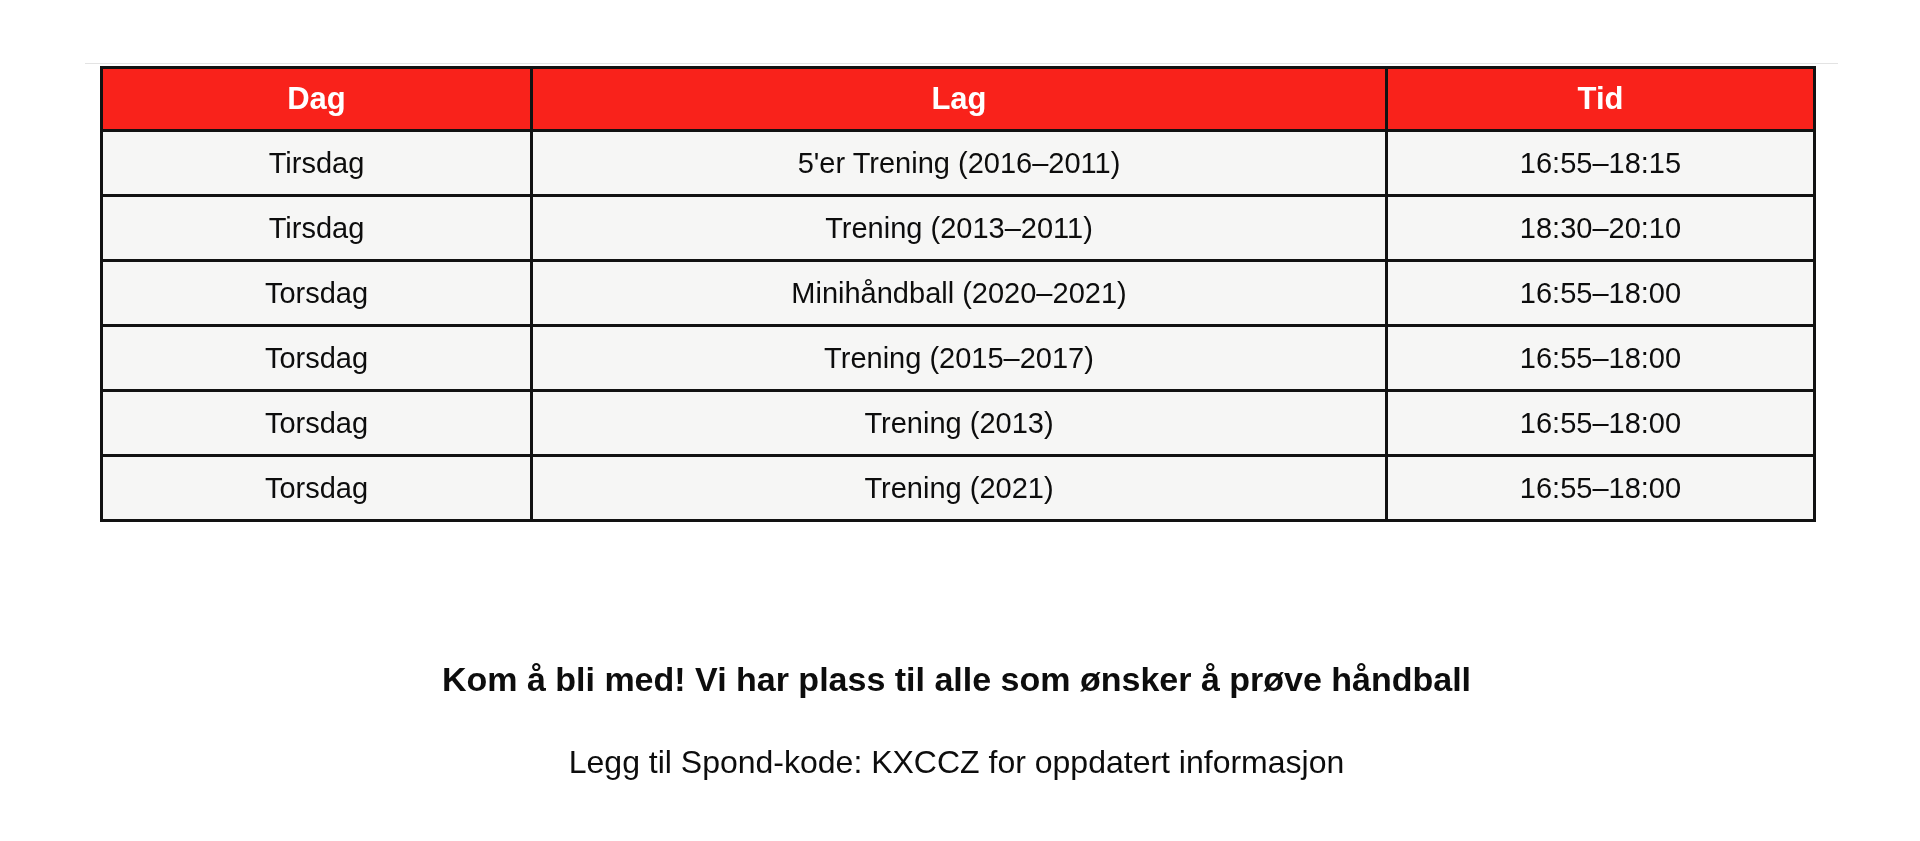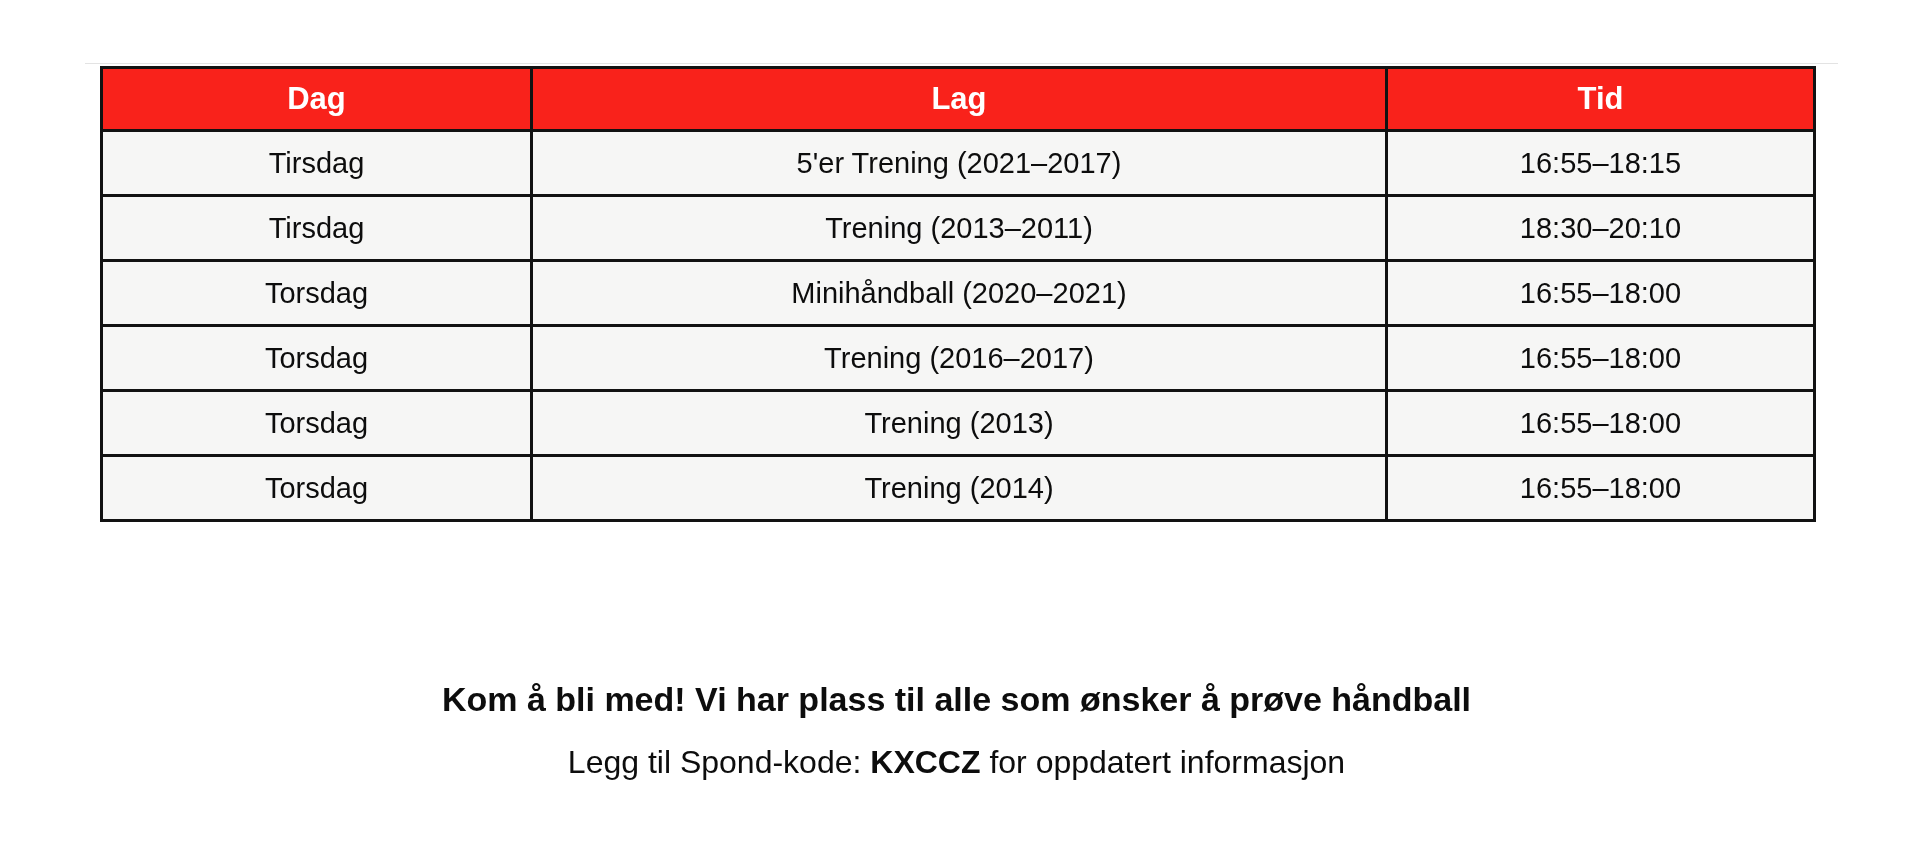--- a/index.html
+++ b/index.html
@@ -45,29 +45,28 @@
     background:var(--row-bg);
     color:var(--text);
     font-size:29px;
     text-align:center;
   }
   .headline{
     position:absolute;left:100px;top:660px;width:1713px;
     text-align:center;
     font-size:34px;font-weight:bold;color:var(--text);
     white-space:nowrap;
-    margin-top:20px;
   }
   .spond-line{
     position:absolute;left:100px;top:744px;width:1713px;
     text-align:center;
     font-size:32px;color:var(--text);
     white-space:nowrap;
   }
-  .spond-line .code{font-weight:bold;}
+  .spond-line .code{font-weight:normal;}
 </style>
 </head>
 <body>
 
 <div class="top-rule"></div>
 
 <table class="schedule">
   <colgroup>
     <col style="width:430px">
     <col style="width:855px">
@@ -76,46 +75,46 @@
   <thead>
     <tr>
       <th>Dag</th>
       <th>Lag</th>
       <th>Tid</th>
     </tr>
   </thead>
   <tbody>
     <tr>
       <td>Tirsdag</td>
-      <td>5'er Trening (2021–2017)</td>
+      <td>5'er Trening (2016–2011)</td>
       <td>16:55–18:15</td>
     </tr>
     <tr>
       <td>Tirsdag</td>
       <td>Trening (2013–2011)</td>
       <td>18:30–20:10</td>
     </tr>
     <tr>
       <td>Torsdag</td>
       <td>Minihåndball (2020–2021)</td>
       <td>16:55–18:00</td>
     </tr>
     <tr>
       <td>Torsdag</td>
-      <td>Trening (2016–2017)</td>
+      <td>Trening (2015–2017)</td>
       <td>16:55–18:00</td>
     </tr>
     <tr>
       <td>Torsdag</td>
       <td>Trening (2013)</td>
       <td>16:55–18:00</td>
     </tr>
     <tr>
       <td>Torsdag</td>
-      <td>Trening (2014)</td>
+      <td>Trening (2021)</td>
       <td>16:55–18:00</td>
     </tr>
   </tbody>
 </table>
 
 <div class="headline">Kom å bli med! Vi har plass til alle som ønsker å prøve håndball</div>
 
 <div class="spond-line"><span>Legg til Spond-kode: </span><span class="code">KXCCZ</span><span> for oppdatert informasjon</span></div>
 
 </body></html>

